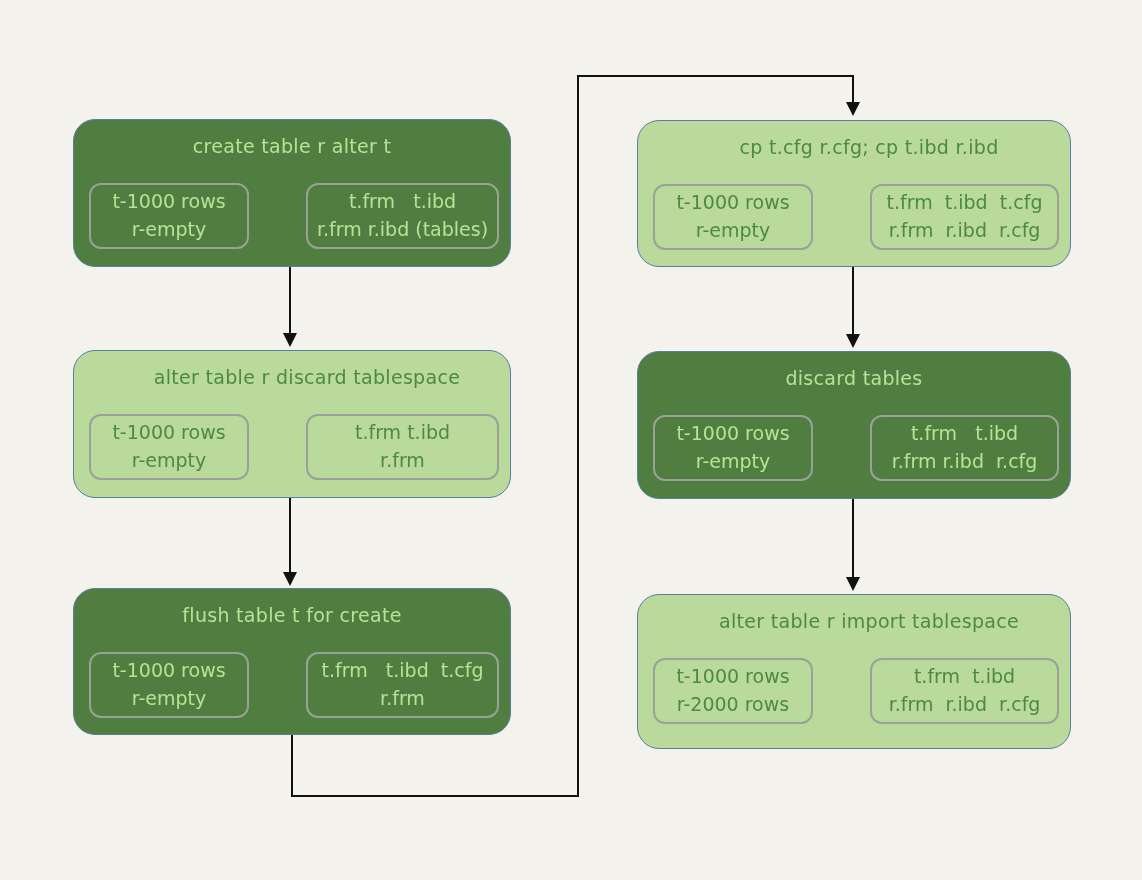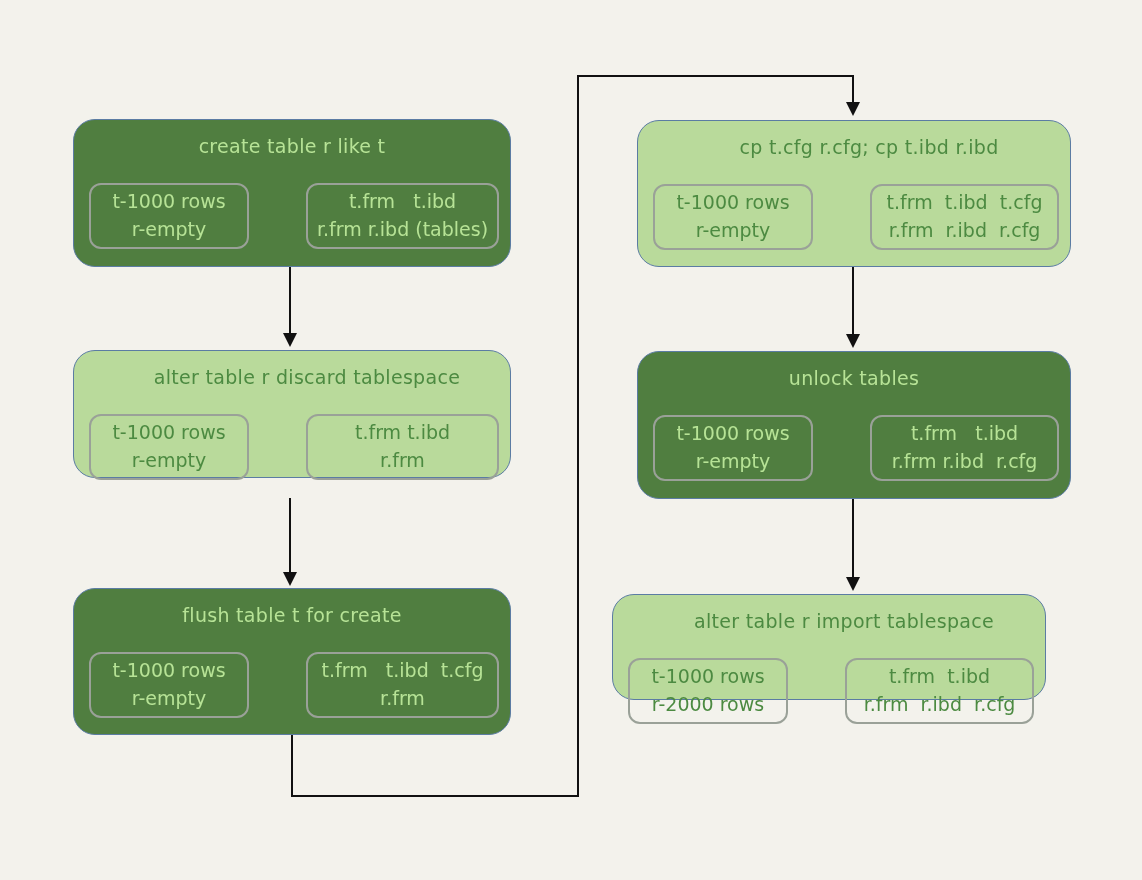--- a/index.html
+++ b/index.html
@@ -77,34 +77,34 @@
     <g style="stroke:var(--connector);stroke-width:2;fill:none">
       <path d="M290,267 V345" marker-end="url(#arrowhead)"></path>
       <path d="M290,498 V584" marker-end="url(#arrowhead)"></path>
       <path d="M292,734 V796 H578 V76 H853 V114" marker-end="url(#arrowhead)"></path>
       <path d="M853,267 V346" marker-end="url(#arrowhead)"></path>
       <path d="M853,499 V589" marker-end="url(#arrowhead)"></path>
     </g>
   </svg>
 
   <div class="node dark" style="left:73px;top:119px;width:438px;height:148px">
-    <div class="node-title">create table r like t</div>
+    <div class="node-title">create table r alter t</div>
     <div class="node-body">
       <div class="subbox rowsbox">
         <div class="subline">t-1000 rows</div>
         <div class="subline">r-empty</div>
       </div>
       <div class="subbox filesbox">
         <div class="subline">t.frm   t.ibd</div>
         <div class="subline">r.frm r.ibd (tables)</div>
       </div>
     </div>
   </div>
 
-  <div class="node light" style="left:73px;top:350px;width:438px;height:128px">
+  <div class="node light" style="left:73px;top:350px;width:438px;height:148px">
     <div class="node-title">alter table r discard tablespace</div>
     <div class="node-body">
       <div class="subbox rowsbox">
         <div class="subline">t-1000 rows</div>
         <div class="subline">r-empty</div>
       </div>
       <div class="subbox filesbox">
         <div class="subline">t.frm t.ibd</div>
         <div class="subline">r.frm</div>
       </div>
@@ -133,34 +133,34 @@
         <div class="subline">r-empty</div>
       </div>
       <div class="subbox filesbox">
         <div class="subline">t.frm  t.ibd  t.cfg</div>
         <div class="subline">r.frm  r.ibd  r.cfg</div>
       </div>
     </div>
   </div>
 
   <div class="node dark" style="left:637px;top:351px;width:434px;height:148px">
-    <div class="node-title">unlock tables</div>
+    <div class="node-title">discard tables</div>
     <div class="node-body">
       <div class="subbox rowsbox">
         <div class="subline">t-1000 rows</div>
         <div class="subline">r-empty</div>
       </div>
       <div class="subbox filesbox">
         <div class="subline">t.frm   t.ibd</div>
         <div class="subline">r.frm r.ibd  r.cfg</div>
       </div>
     </div>
   </div>
 
-  <div class="node light" style="left:612px;top:594px;width:434px;height:106px">
+  <div class="node light" style="left:637px;top:594px;width:434px;height:155px">
     <div class="node-title">alter table r import tablespace</div>
     <div class="node-body">
       <div class="subbox rowsbox">
         <div class="subline">t-1000 rows</div>
         <div class="subline">r-2000 rows</div>
       </div>
       <div class="subbox filesbox">
         <div class="subline">t.frm  t.ibd</div>
         <div class="subline">r.frm  r.ibd  r.cfg</div>
       </div>

